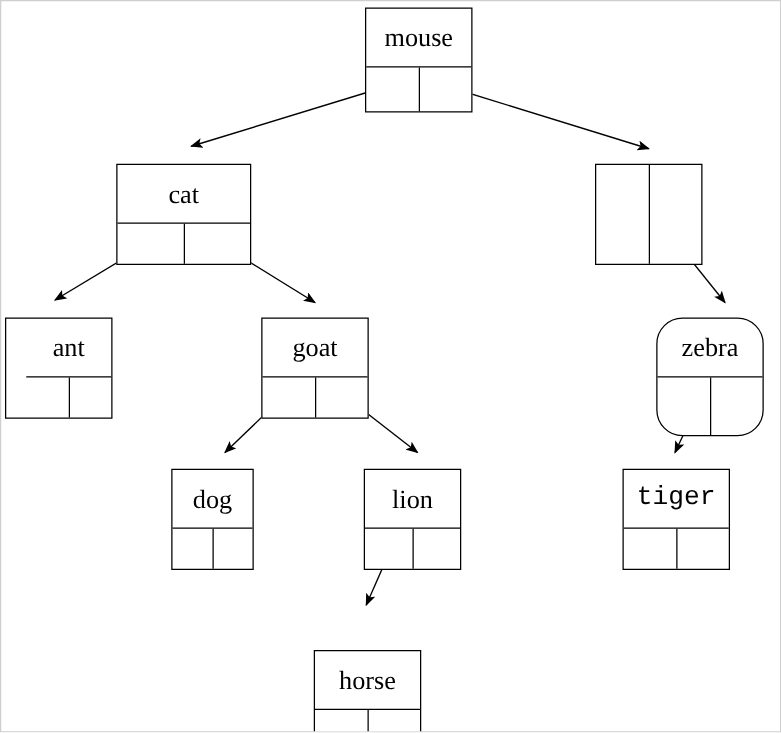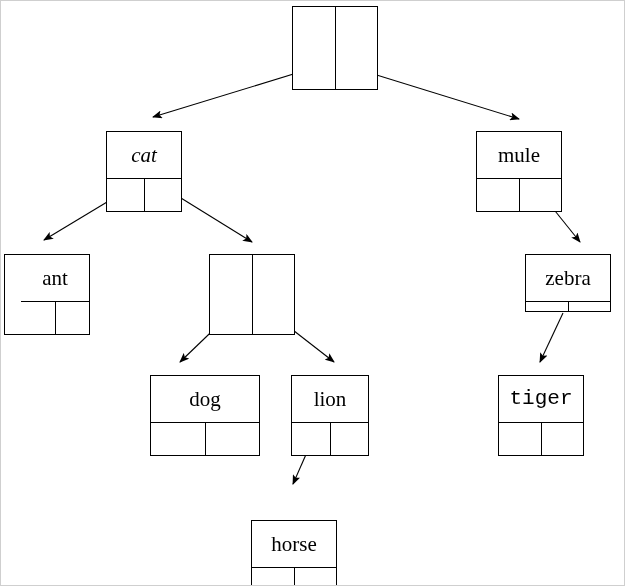--- a/index.html
+++ b/index.html
@@ -77,60 +77,61 @@
         <line x1="538" y1="190" x2="579" y2="241" stroke="#000000" stroke-width="1.1" marker-end="url(#arrowhead)"></line>
         <line x1="230" y1="312" x2="179" y2="361" stroke="#000000" stroke-width="1.1" marker-end="url(#arrowhead)"></line>
         <line x1="270" y1="312" x2="333" y2="361" stroke="#000000" stroke-width="1.1" marker-end="url(#arrowhead)"></line>
         <line x1="562" y1="312" x2="539" y2="361" stroke="#000000" stroke-width="1.1" marker-end="url(#arrowhead)"></line>
         <line x1="314" y1="433" x2="292" y2="483" stroke="#000000" stroke-width="1.1" marker-end="url(#arrowhead)"></line>
       </g>
   </svg>
 
   <div id="nodes-layer">
       <div class="node" style="left: 291px; top: 5px; width: 86px; height: 84px;">
+        <div class="node-label">mouse</div>
         <div class="node-ptrs">
           <div class="ptr-cell left"></div>
           <div class="ptr-cell right"></div>
         </div>
       </div>
-      <div class="node" style="left: 105px; top: 130px; width: 76px; height: 81px; font-style: italic;">
+      <div class="node" style="left: 92px; top: 130px; width: 108px; height: 81px;">
         <div class="node-label">cat</div>
         <div class="node-ptrs">
           <div class="ptr-cell left"></div>
           <div class="ptr-cell right"></div>
         </div>
       </div>
       <div class="node" style="left: 475px; top: 130px; width: 86px; height: 81px;">
-        <div class="node-label">mule</div>
         <div class="node-ptrs">
           <div class="ptr-cell left"></div>
           <div class="ptr-cell right"></div>
         </div>
       </div>
       <div class="node" style="left: 3px; top: 253px; width: 86px; height: 81px; padding-left: 16px;">
         <div class="node-label">ant</div>
         <div class="node-ptrs">
           <div class="ptr-cell left"></div>
           <div class="ptr-cell right"></div>
         </div>
       </div>
       <div class="node" style="left: 208px; top: 253px; width: 86px; height: 81px;">
+        <div class="node-label">goat</div>
         <div class="node-ptrs">
           <div class="ptr-cell left"></div>
           <div class="ptr-cell right"></div>
         </div>
       </div>
-      <div class="node" style="left: 524px; top: 253px; width: 86px; height: 58px;">
+      <div class="node" style="left: 524px; top: 253px; width: 86px; height: 95px; border-radius: 21px;">
         <div class="node-label">zebra</div>
         <div class="node-ptrs">
           <div class="ptr-cell left"></div>
           <div class="ptr-cell right"></div>
         </div>
       </div>
-      <div class="node" style="left: 136px; top: 374px; width: 110px; height: 81px; margin-left: 13px;">
+      <div class="node" style="left: 136px; top: 374px; width: 66px; height: 81px;">
         <div class="node-label">dog</div>
         <div class="node-ptrs">
           <div class="ptr-cell left"></div>
           <div class="ptr-cell right"></div>
         </div>
       </div>
       <div class="node" style="left: 290px; top: 374px; width: 78px; height: 81px;">
         <div class="node-label">lion</div>
         <div class="node-ptrs">
           <div class="ptr-cell left"></div>

